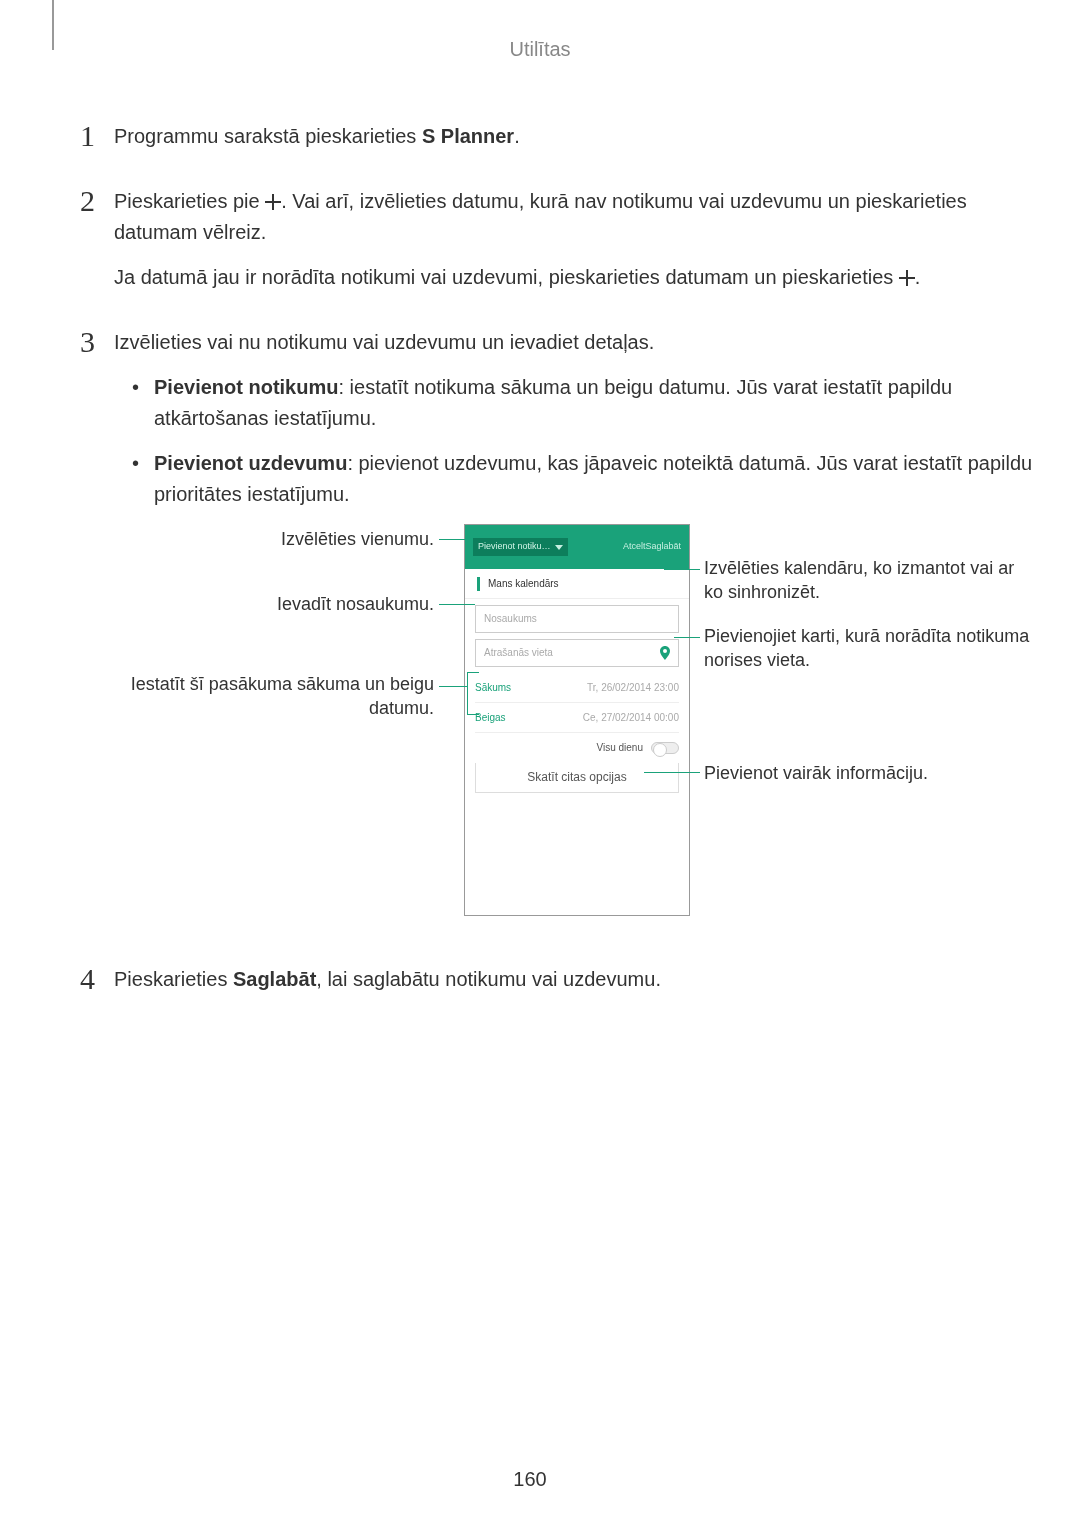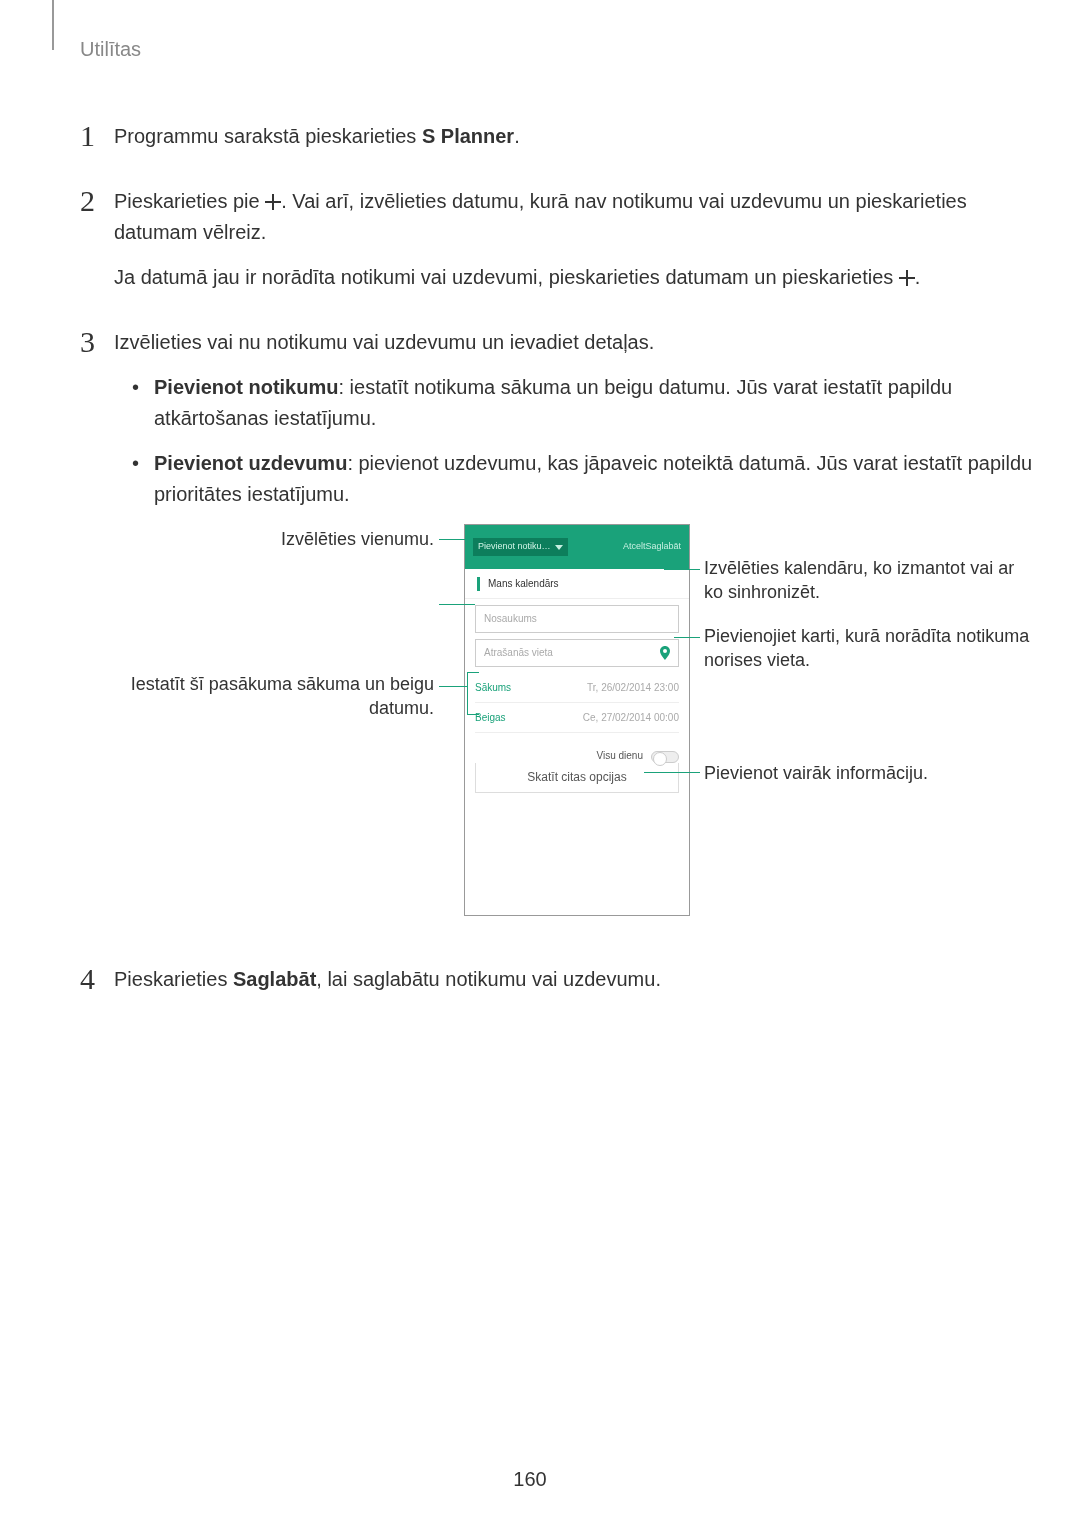--- a/index.html
+++ b/index.html
@@ -22,20 +22,21 @@
   .content {
     position: absolute;
     left: 80px;
     top: 38px;
     width: 920px;
   }
   .breadcrumb {
     color: #888;
     font-size: 20px;
     margin-bottom: 60px;
+    text-align: center;
   }
   h1.section-title {
     color: #c04070;
     font-size: 34px;
     font-weight: bold;
     margin-bottom: 34px;
   }
   .step {
     display: flex;
     align-items: flex-start;
@@ -170,21 +171,21 @@
     justify-content: space-between;
     font-size: 10px;
     color: #aaa;
     border-bottom: 1px solid #eee;
   }
   .dt-label { color: #1aa27a; font-size: 10px; }
   .allday-row {
     margin: 0 10px;
     height: 30px;
     display: flex;
-    align-items: flex-end;
+    align-items: center;
     justify-content: flex-end;
     gap: 8px;
     font-size: 10px;
     color: #555;
   }
   .toggle {
     width: 28px; height: 12px;
     border: 1px solid #ccc; border-radius: 6px;
     background: #eee; position: relative;
   }
@@ -312,20 +313,21 @@
           <div class="allday-row">
             <span>Visu dienu</span>
             <span class="toggle"></span>
           </div>
           <div class="more-row">Skatīt citas opcijas</div>
         </div>
 
         <div class="callout left" style="left:0; top:3px; width:320px;">Izvēlēties vienumu.</div>
         <div class="line h" style="left:325px; top:15px; width:30px;"></div>
 
+        <div class="callout left" style="left:0; top:68px; width:320px;">Ievadīt nosaukumu.</div>
         <div class="line h" style="left:325px; top:80px; width:36px;"></div>
 
         <div class="callout left" style="left:0; top:148px; width:320px;">Iestatīt šī pasākuma sākuma un beigu datumu.</div>
         <div class="line h" style="left:325px; top:162px; width:28px;"></div>
         <div class="line v" style="left:353px; top:148px; height:42px;"></div>
         <div class="line h" style="left:353px; top:148px; width:12px;"></div>
         <div class="line h" style="left:353px; top:190px; width:12px;"></div>
 
         <div class="callout" style="left:590px; top:32px; width:330px;">Izvēlēties kalendāru, ko izmantot vai ar ko sinhronizēt.</div>
         <div class="line h" style="left:550px; top:45px; width:36px;"></div>

